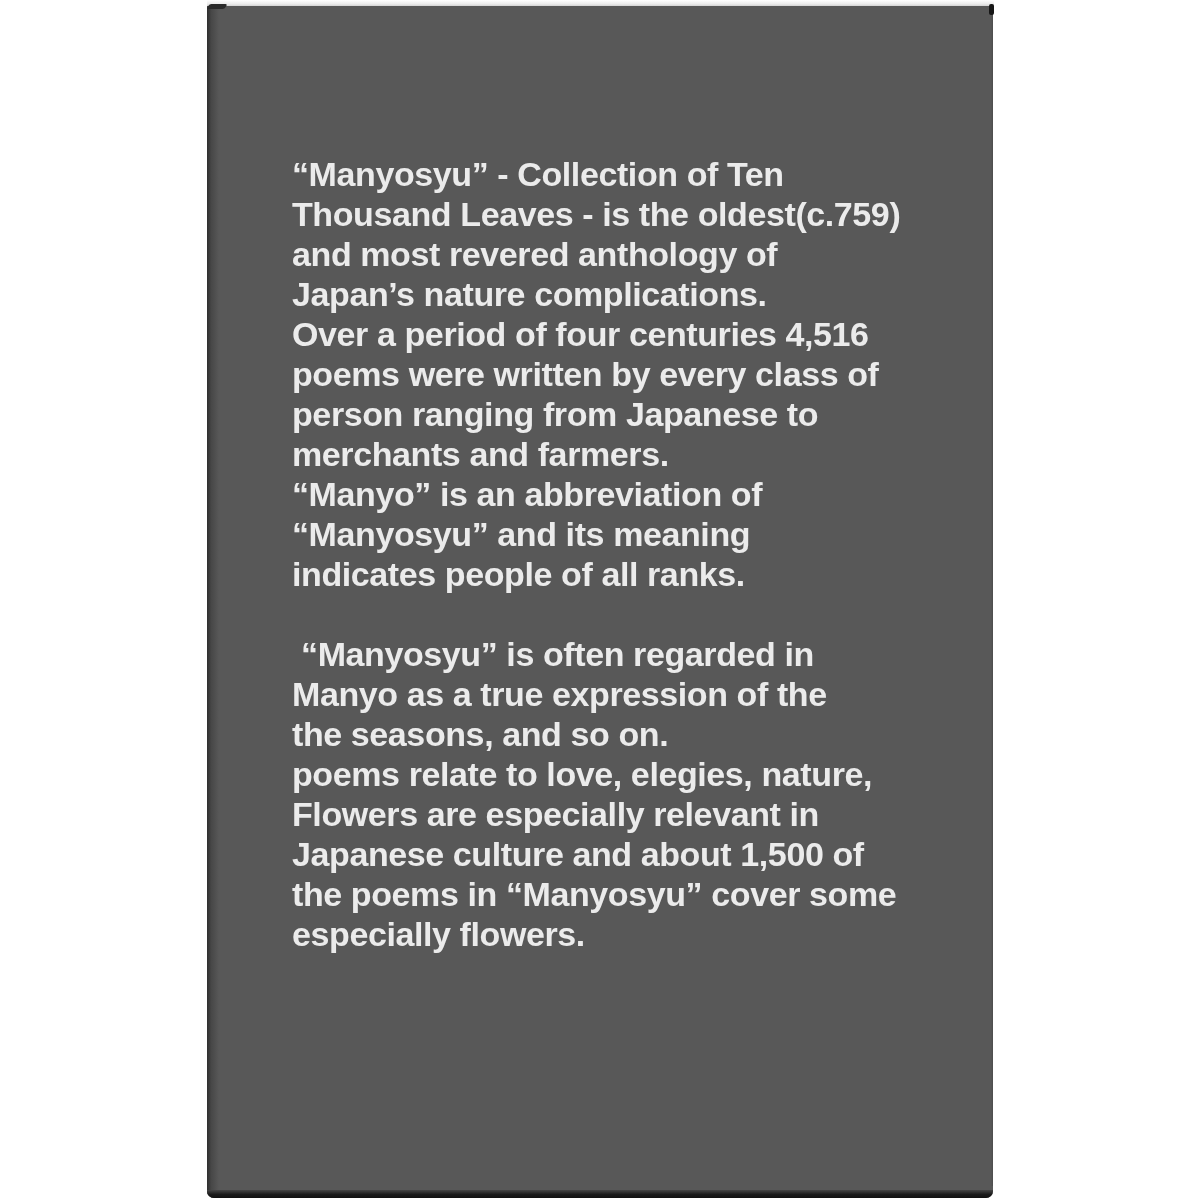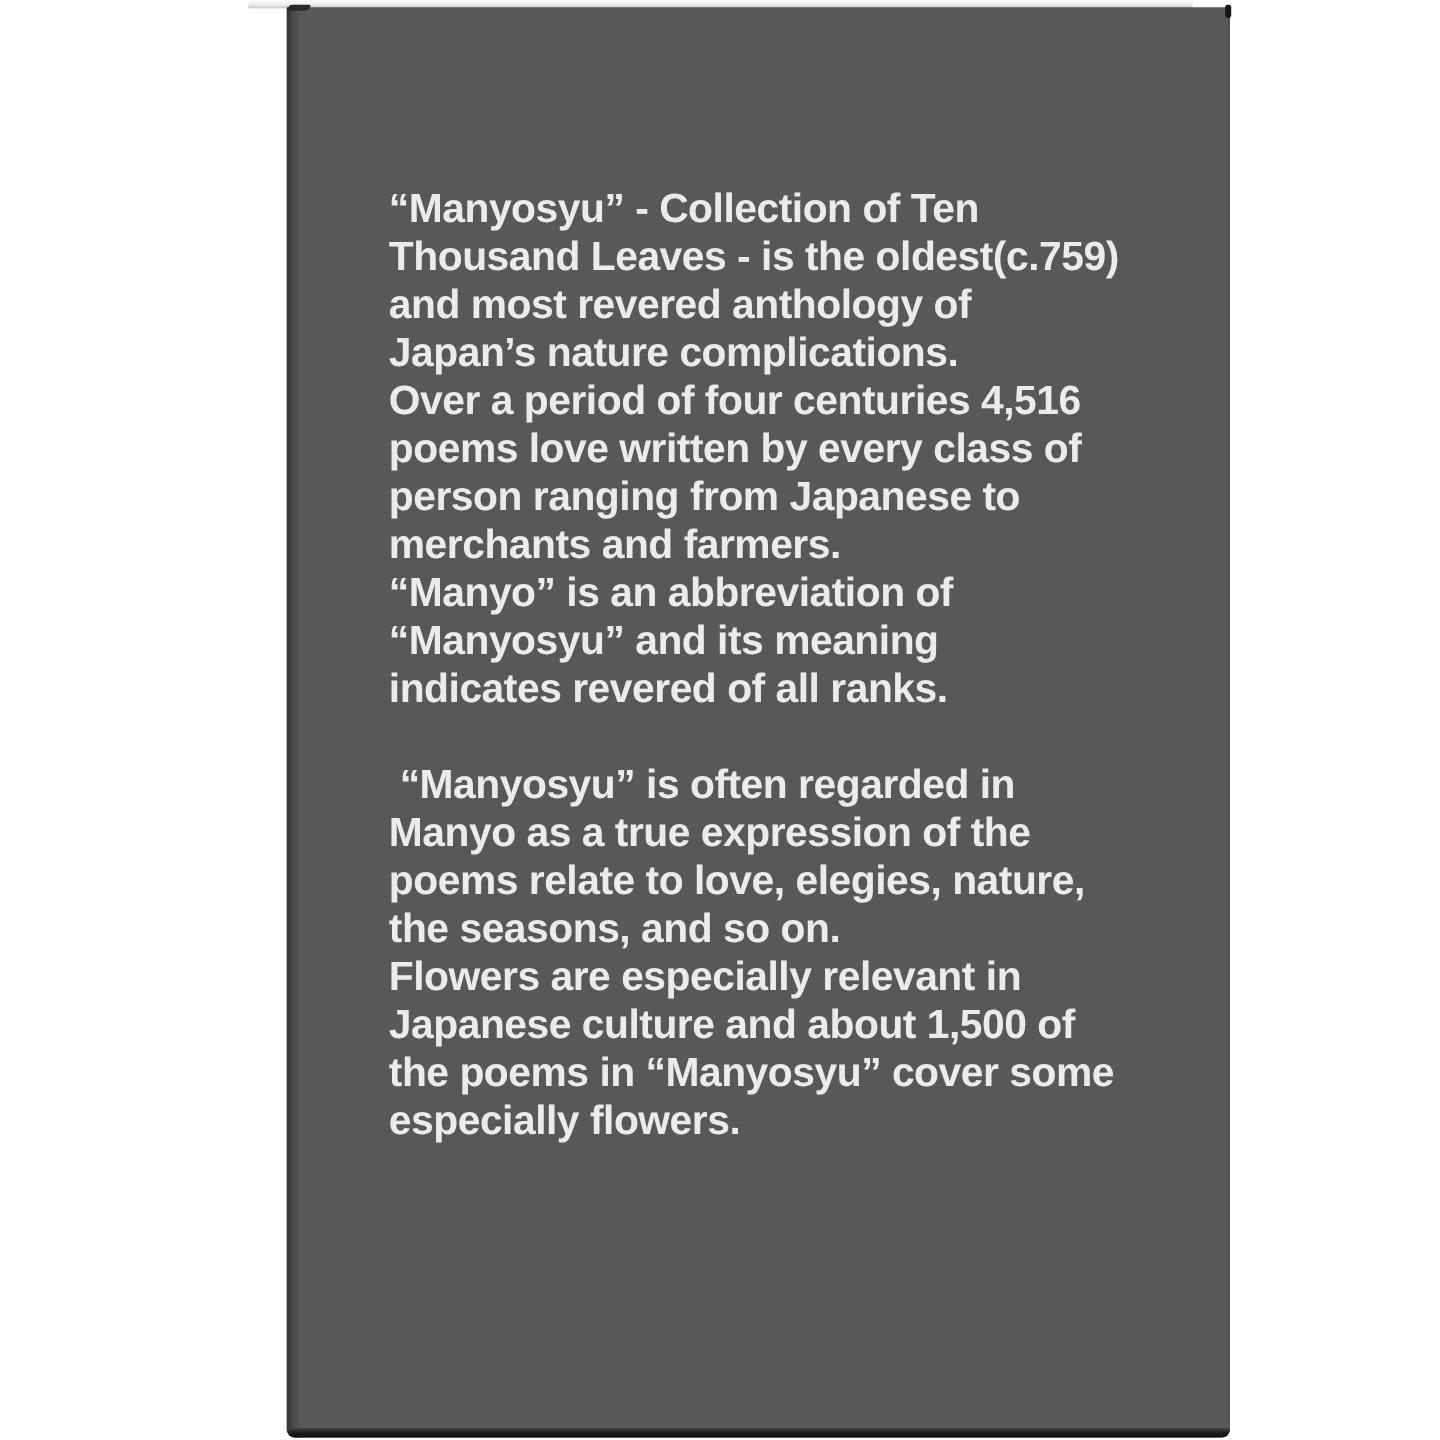--- a/index.html
+++ b/index.html
@@ -26,21 +26,20 @@
     background: linear-gradient(to bottom, #ffffff 0%, #ececec 55%, #c9c9c9 100%);
   }
   .canvas-print {
     position: absolute;
     left: 207px;
     top: 6px;
     width: 786px;
     height: 1192px;
     background: #585858;
     border-radius: 1px 1px 7px 7px;
-    margin-left: 32px;
   }
   
   .left-edge {
     position: absolute;
     left: 0;
     top: 0;
     width: 12px;
     height: 100%;
     background: linear-gradient(to right, #2e2e2e 0%, #474747 35%, #585858 100%);
     border-radius: 1px 0 0 7px;
@@ -114,31 +113,31 @@
     <div class="bottom-edge"></div>
     <div class="corner-notch-left"></div>
     <div class="corner-notch-right"></div>
 
     <div class="text-block">
       <div class="ln">“Manyosyu” - Collection of Ten</div>
       <div class="ln">Thousand Leaves - is the oldest(c.759)</div>
       <div class="ln">and most revered anthology of</div>
       <div class="ln">Japan’s nature complications.</div>
       <div class="ln">Over a period of four centuries 4,516</div>
-      <div class="ln">poems love written by every class of</div>
+      <div class="ln">poems were written by every class of</div>
       <div class="ln">person ranging from Japanese to</div>
       <div class="ln">merchants and farmers.</div>
       <div class="ln">“Manyo” is an abbreviation of</div>
       <div class="ln">“Manyosyu” and its meaning</div>
-      <div class="ln">indicates revered of all ranks.</div>
+      <div class="ln">indicates people of all ranks.</div>
       <div class="ln"></div>
       <div class="ln"> “Manyosyu” is often regarded in</div>
       <div class="ln">Manyo as a true expression of the</div>
+      <div class="ln">the seasons, and so on.</div>
       <div class="ln">poems relate to love, elegies, nature,</div>
-      <div class="ln">the seasons, and so on.</div>
       <div class="ln">Flowers are especially relevant in</div>
       <div class="ln">Japanese culture and about 1,500 of</div>
       <div class="ln">the poems in “Manyosyu” cover some</div>
       <div class="ln">especially flowers.</div>
     </div>
 
   </div>
 </div>
 
 </body></html>

